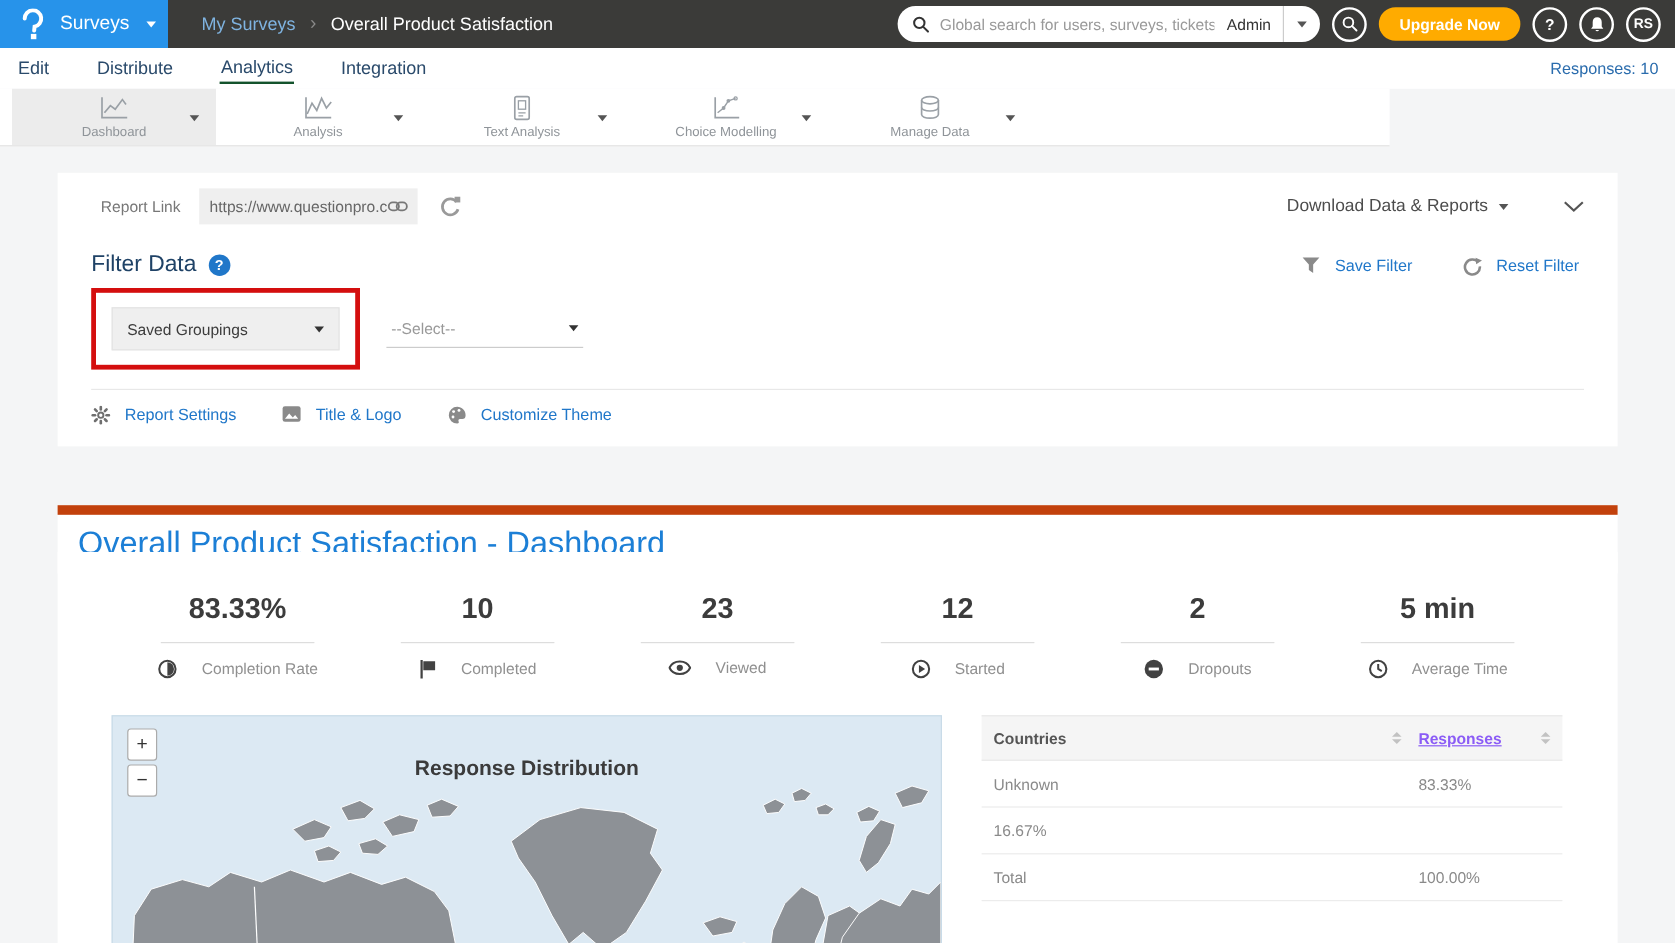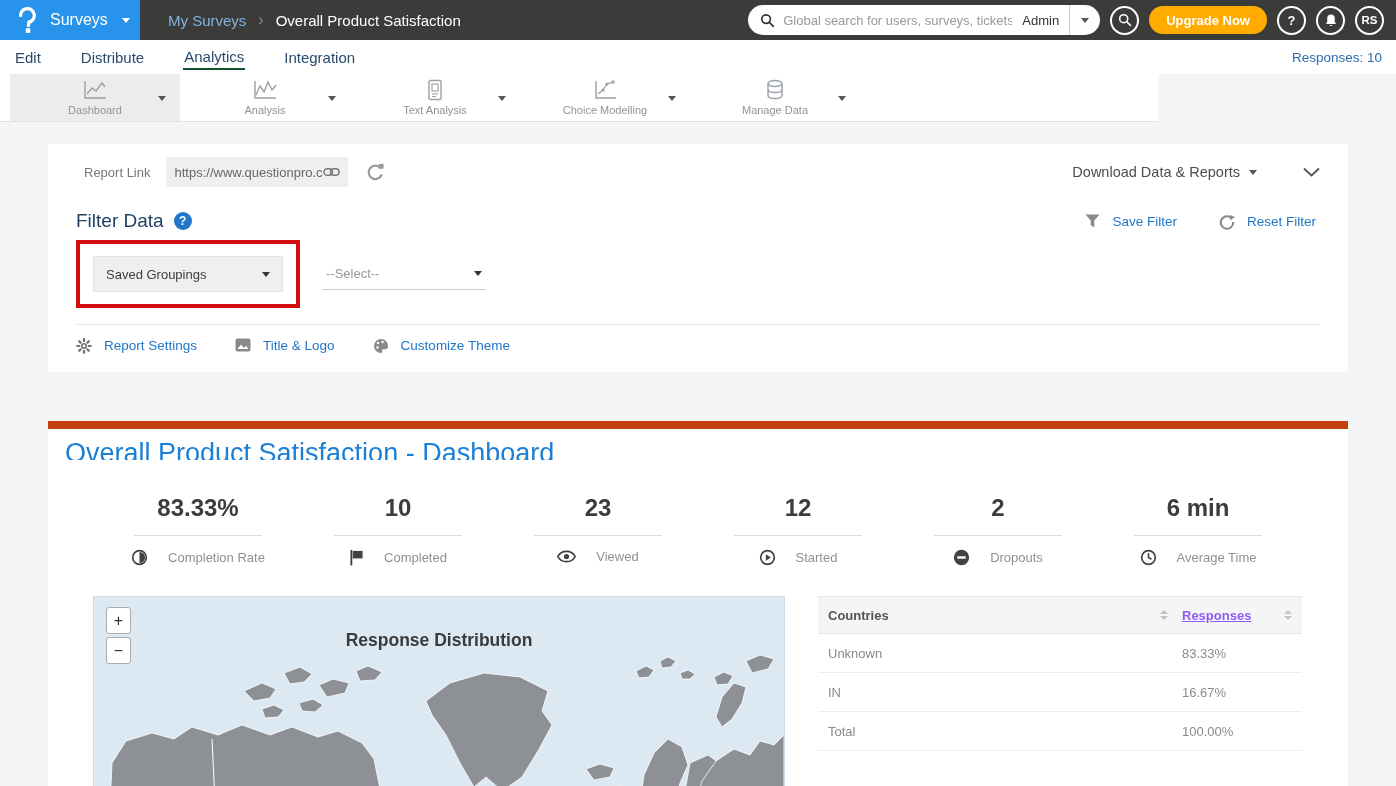--- a/index.html
+++ b/index.html
@@ -385,21 +385,21 @@
       <div class="stat-label">
         <svg class="stat-icon" width="17" height="17" viewBox="0 0 20 20">
           <circle cx="10" cy="10" r="9" fill="currentColor"></circle>
           <rect x="5" y="8.6" width="10" height="2.8" fill="#fff"></rect>
         </svg>
         <span>Dropouts</span>
       </div>
     </div>
 
     <div class="stat">
-      <div class="stat-value">6 min</div>
+      <div class="stat-value">5 min</div>
       <div class="stat-divider"></div>
       <div class="stat-label">
         <svg class="stat-icon" width="17" height="17" viewBox="0 0 20 20">
           <circle cx="10" cy="10" r="8" fill="none" stroke="currentColor" stroke-width="2"></circle>
           <polyline points="10,5 10,10 13.5,12" fill="none" stroke="currentColor" stroke-width="2"></polyline>
         </svg>
         <span>Average Time</span>
       </div>
     </div>
   </div>
@@ -460,21 +460,20 @@
         <span class="sort-icon" style="margin-right:0;">
             <i class="sort-up"></i>
             <i class="sort-down"></i>
           </span>
       </div>
       <div class="ct-row">
         <span class="cell-country">Unknown</span>
         <span class="cell-resp">83.33%</span>
       </div>
       <div class="ct-row">
-        <span class="cell-country">IN</span>
         <span class="cell-resp">16.67%</span>
       </div>
       <div class="ct-row">
         <span class="cell-country">Total</span>
         <span class="cell-resp">100.00%</span>
       </div>
     </div>
   </div>
 </div>
 

